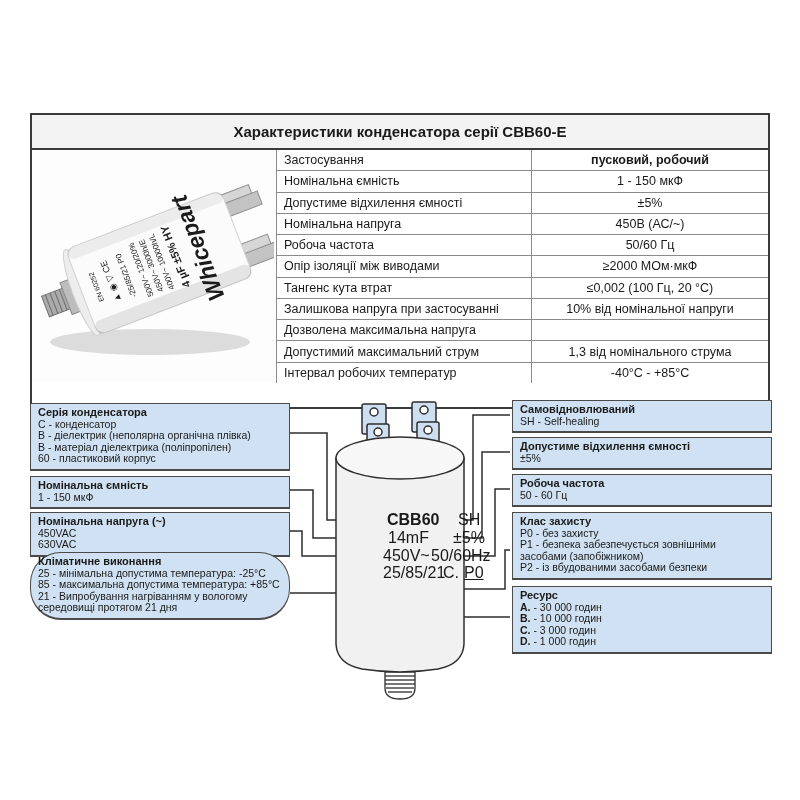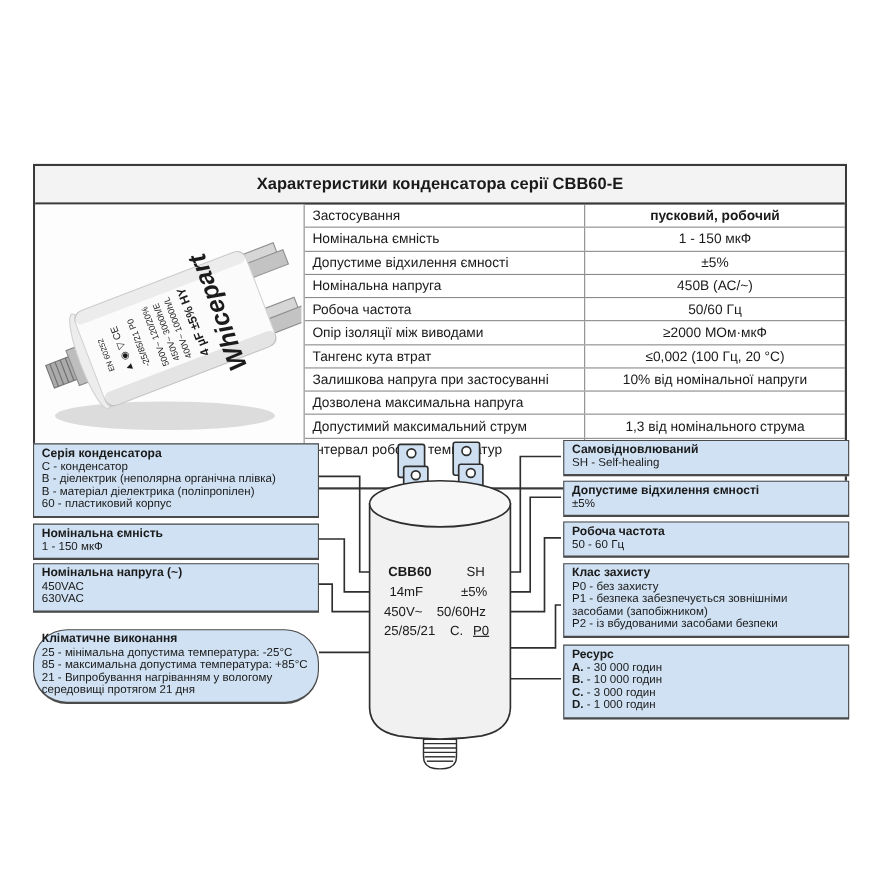--- a/index.html
+++ b/index.html
@@ -3,21 +3,21 @@
 <meta charset="utf-8">
 <style>
   html,body{margin:0;padding:0;}
   body{
     width:800px;height:800px;position:relative;background:#ffffff;
     font-family:"Liberation Sans", sans-serif;color:#1a1a1a;overflow:hidden;
   }
   
   .spec-table{
     position:absolute;left:30px;top:113px;width:740px;height:296px;
-    border:2px solid #3a3a3a;box-sizing:border-box;background:#fff;margin-top:36px;
+    border:2px solid #3a3a3a;box-sizing:border-box;background:#fff;
   }
   .spec-title{
     height:33px;background:#f3f3f3;border-bottom:2px solid #3a3a3a;
     display:flex;align-items:center;justify-content:center;
     font-size:15px;font-weight:bold;
   }
   .spec-body{display:flex;height:233px;}
   .photo-cell{width:244px;border-right:1px solid #8a8a8a;position:relative;background:#fdfdfd;}
   .spec-rows{flex:1;display:flex;flex-direction:column;}
   .trow{flex:1;display:flex;border-bottom:1px solid #8a8a8a;font-size:12.5px;}
@@ -27,21 +27,21 @@
   .tvalue{flex:1;display:flex;align-items:center;justify-content:center;}
   .tvalue.bold{font-weight:bold;}
   
   .dbox{
     position:absolute;width:260px;box-sizing:border-box;
     background:#cfe1f2;border:1px solid #4a4a4a;border-bottom-width:2px;
     padding:3px 7px 4px 7px;font-size:10.5px;line-height:11.5px;
   }
   .dbox .bh{font-weight:bold;font-size:11px;}
   
-  .mark{position:absolute;font-size:12px;line-height:14px;white-space:nowrap;}
+  .mark{position:absolute;font-size:16px;line-height:14px;white-space:nowrap;margin-left:34px;}
   .mark.b{font-weight:bold;}
   svg.layer{position:absolute;left:0;top:0;}
 </style>
 </head>
 <body>
 
 <div class="spec-table">
   <div class="spec-title">Характеристики конденсатора серії CBB60-E</div>
   <div class="spec-body">
     <div class="photo-cell">
@@ -192,21 +192,21 @@
     </div>
     <div class="dbox" style="left: 30px; top: 476px;">
       <div class="bh">Номінальна ємність</div>
       <div>1 - 150 мкФ</div>
     </div>
     <div class="dbox" style="left: 30px; top: 512px;">
       <div class="bh">Номінальна напруга (~)</div>
       <div>450VAC</div>
       <div>630VAC</div>
     </div>
-    <div class="dbox" style="left: 30px; top: 572px; border-radius: 31px;">
+    <div class="dbox" style="left: 30px; top: 552px; border-radius: 31px;">
       <div class="bh">Кліматичне виконання</div>
       <div>25 - мінімальна допустима температура: -25°C</div>
       <div>85 - максимальна допустима температура: +85°C</div>
       <div>21 - Випробування нагріванням у вологому середовищі протягом 21 дня</div>
     </div>
   </div>
 <div id="right-boxes">
     <div class="dbox" style="left: 512px; top: 400px;">
       <div class="bh">Самовідновлюваний</div>
       <div>SH - Self-healing</div>

